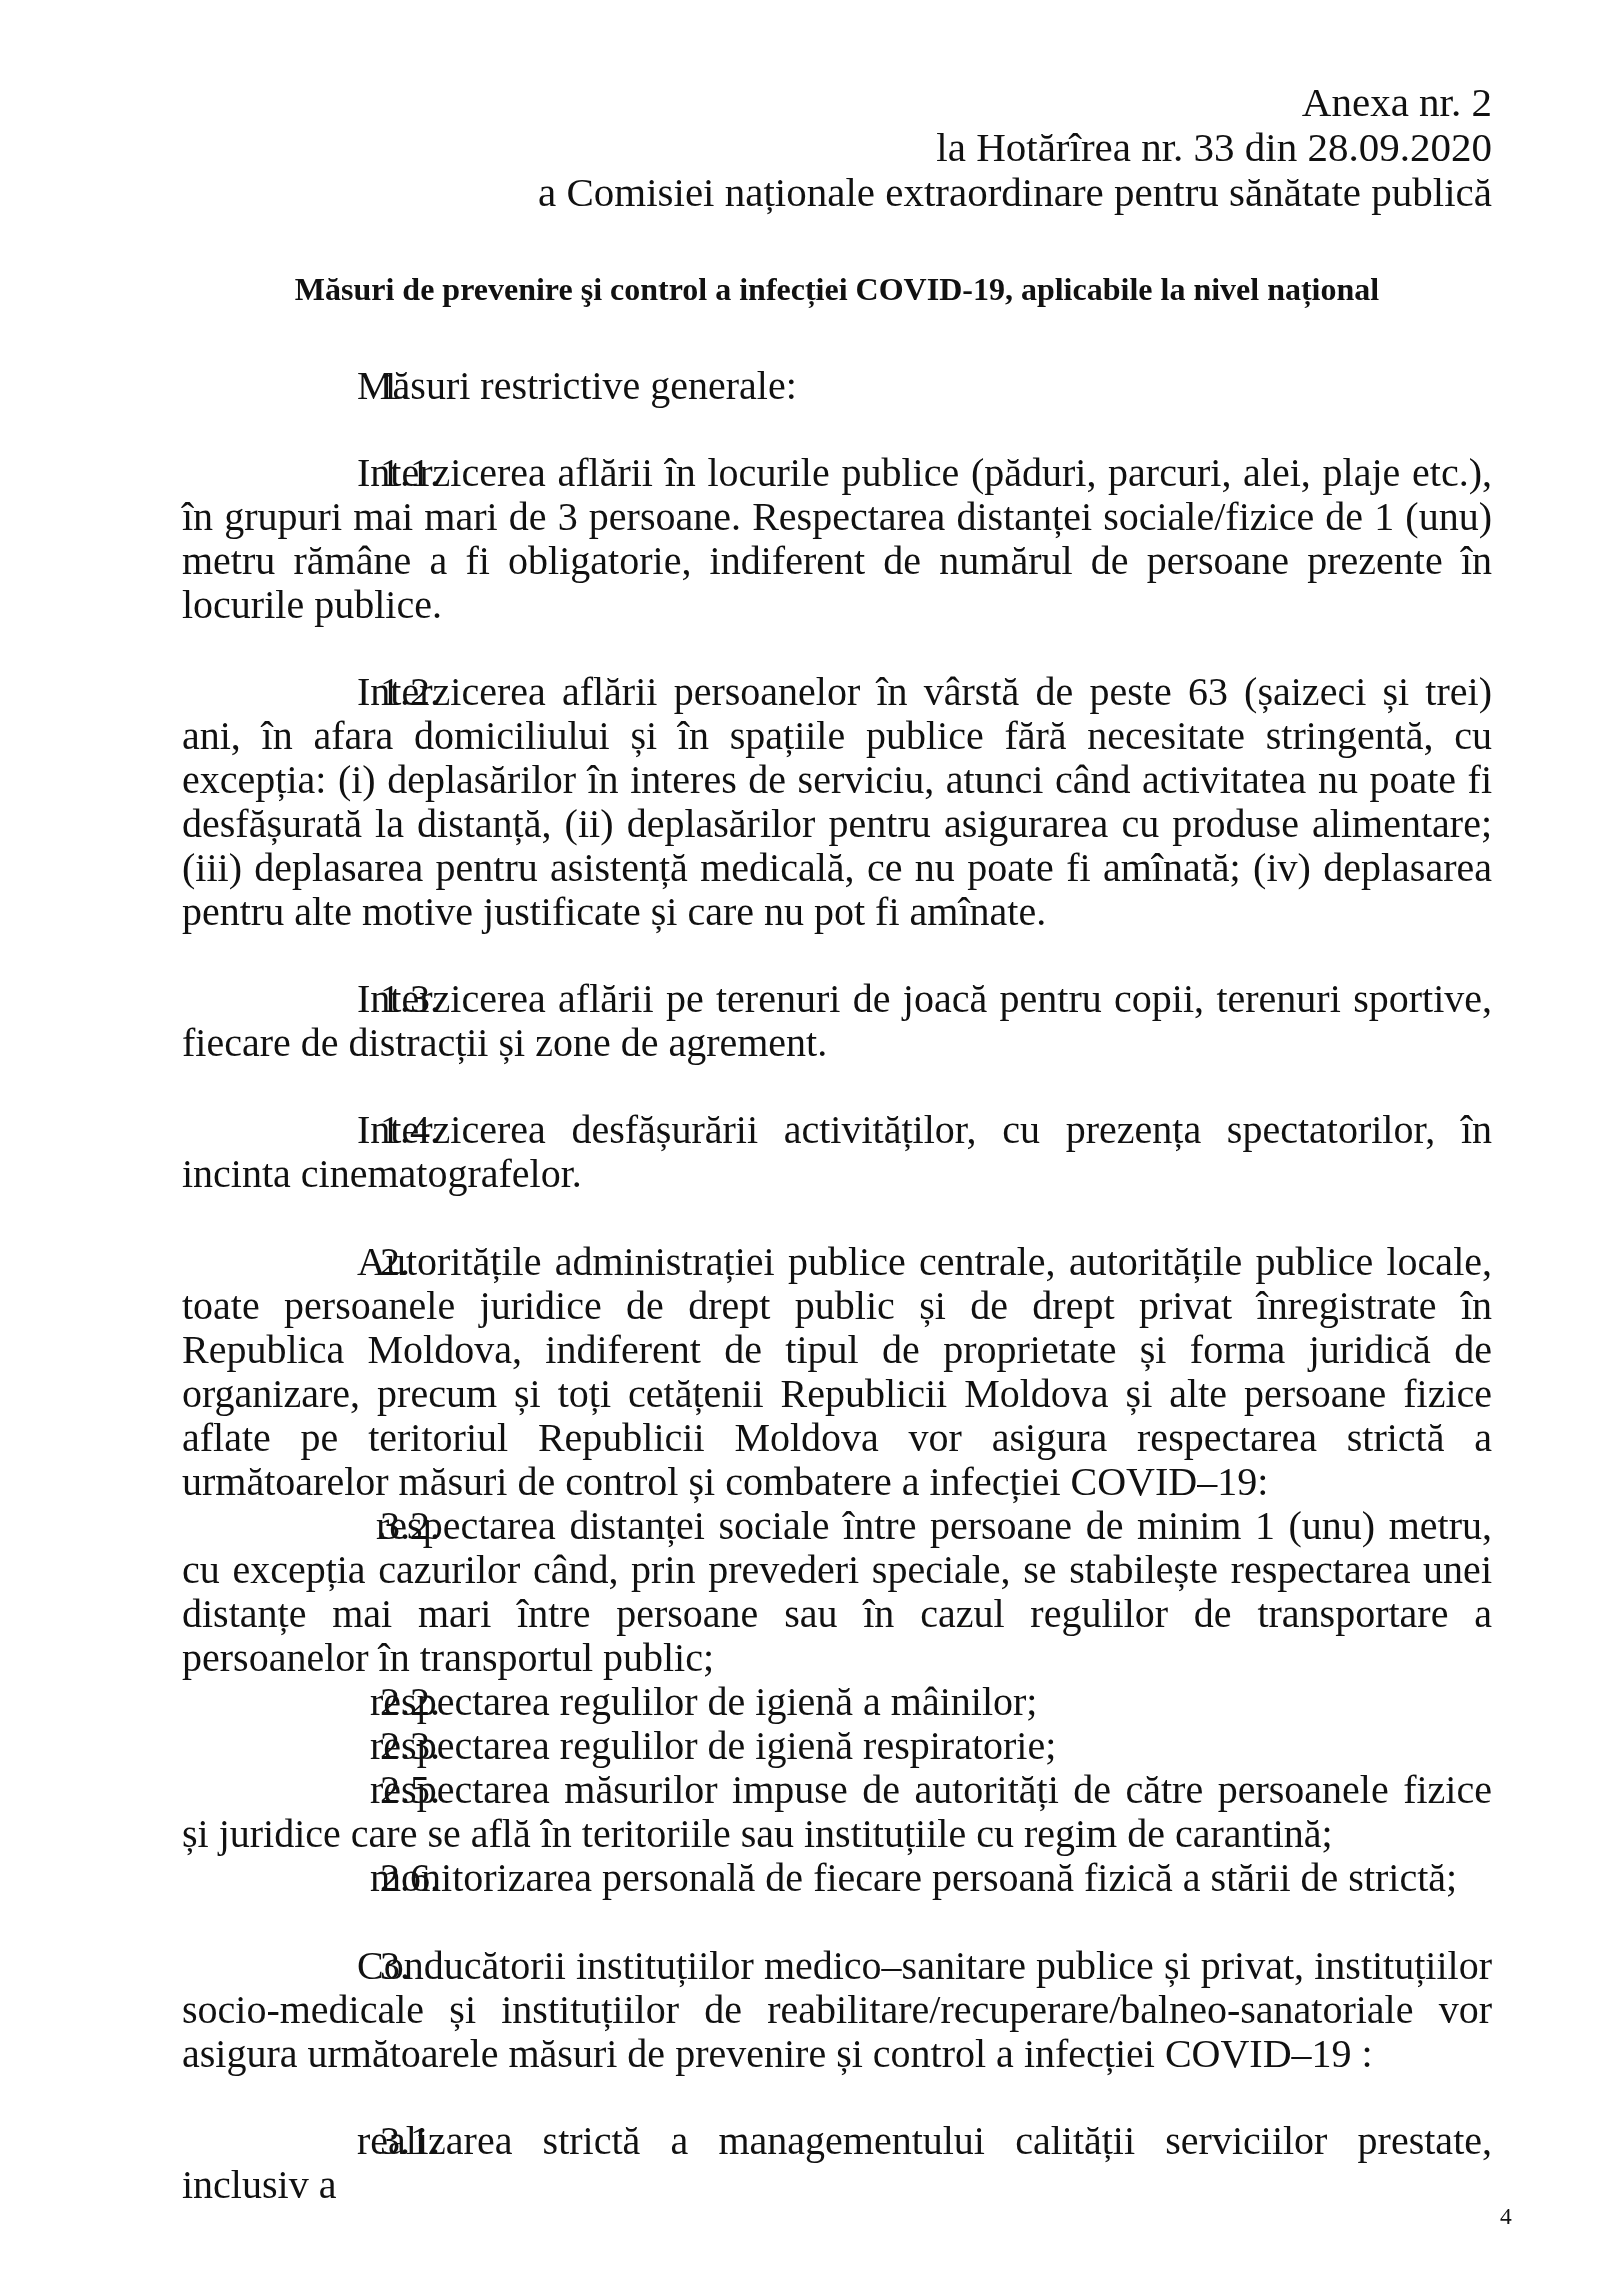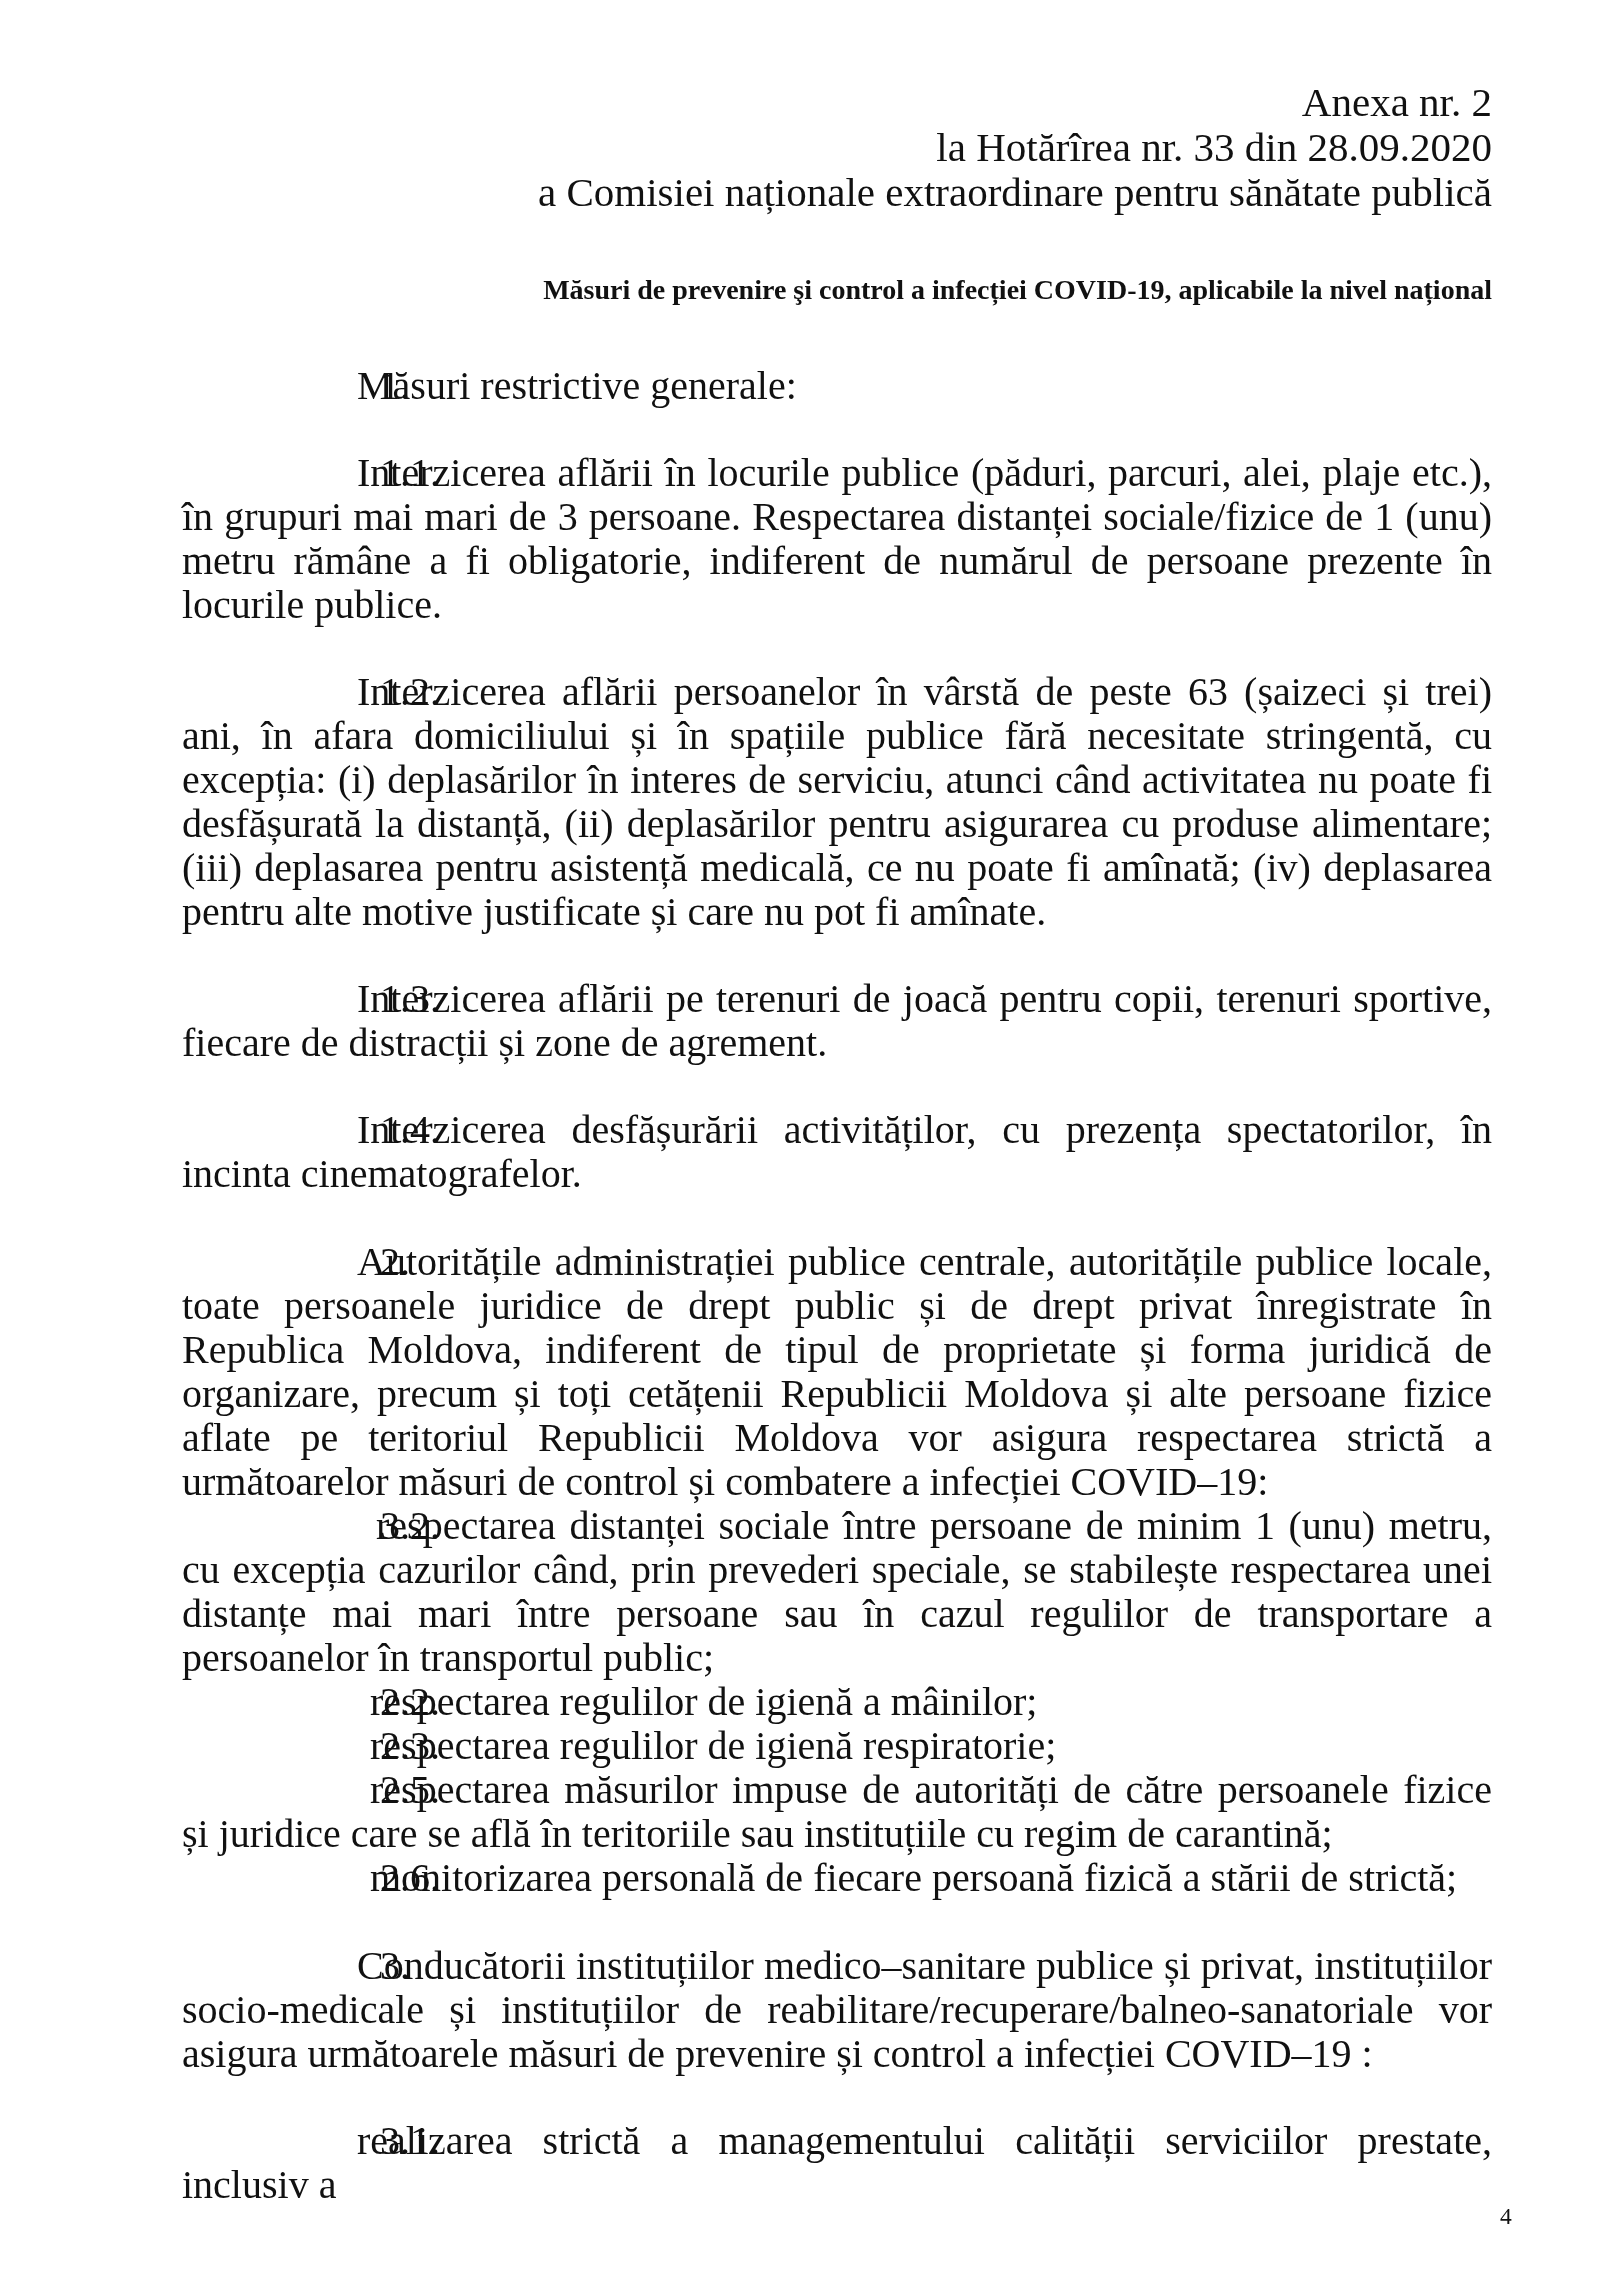--- a/index.html
+++ b/index.html
@@ -8,21 +8,21 @@
     font-family: "Liberation Serif", "DejaVu Serif", serif;
     color: #111111;
   }
   .page { position: absolute; left: 182px; top: 0; width: 1310px; }
   .header {
     position: absolute; right: 0; top: 80px; text-align: right;
     font-size: 41px; line-height: 45px; width: 1310px;
   }
   .title {
     position: absolute; top: 267px; left: 0; width: 1310px;
-    text-align: right; font-weight: bold; font-size: 28px; line-height: 45px;
+    text-align: center; font-weight: bold; font-size: 32px; line-height: 45px;
   }
   .body {
     position: absolute; top: 364px; left: 0; width: 1310px;
     font-size: 40px; line-height: 44px; text-align: justify;
   }
   .p { margin: 0; text-indent: 99px; }
   .p .num { display: inline-block; }
   .num-main { width: 76px; }
   .num-sub { width: 76px; margin-top: 43px; }
   .num-sub2 { width: 95px; }

